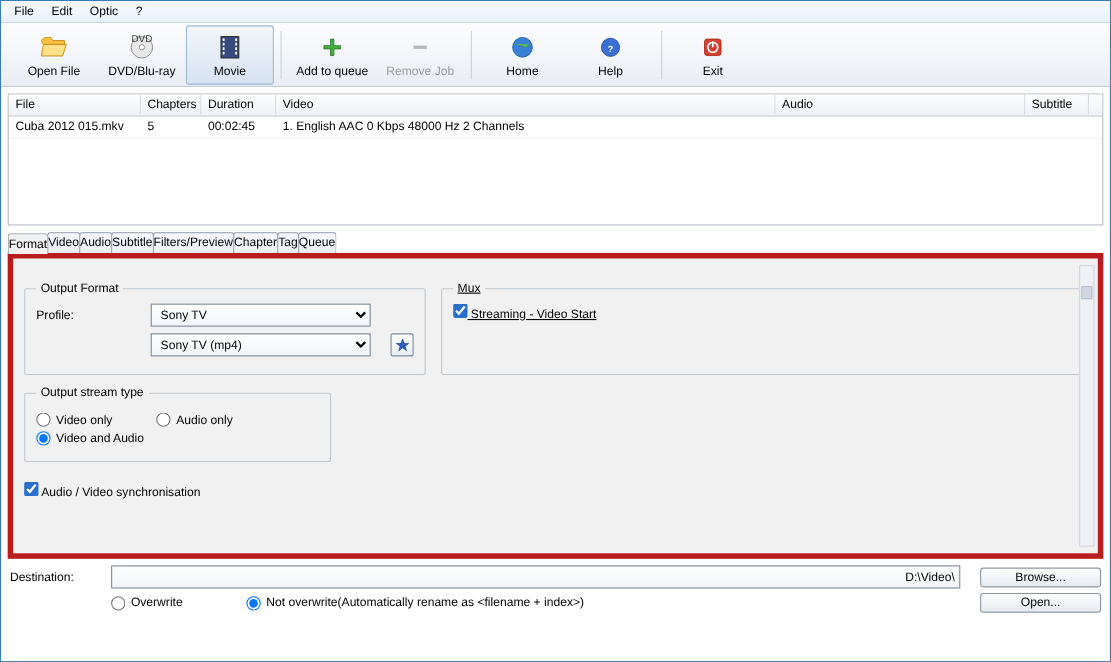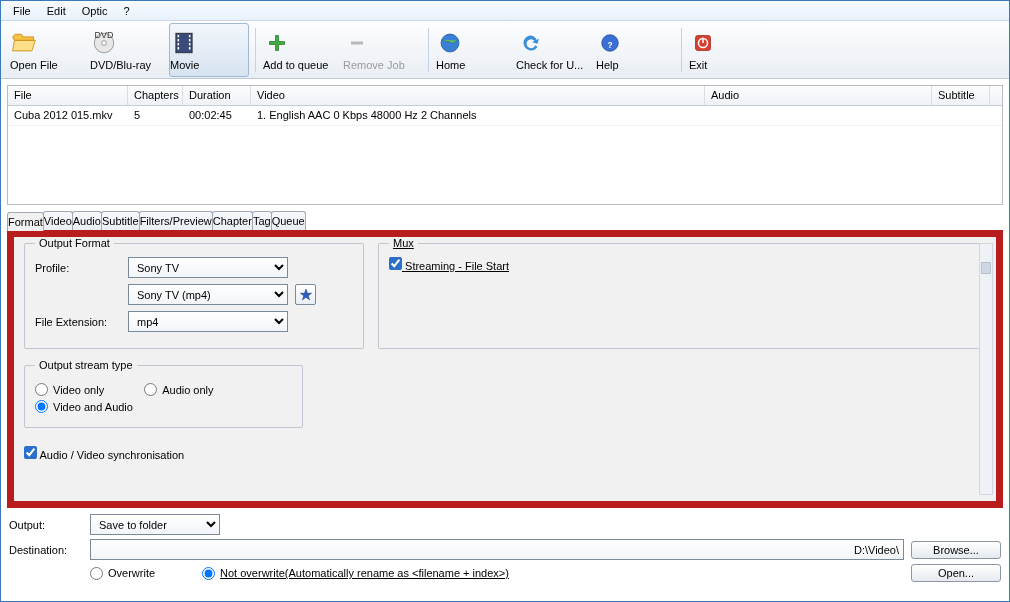--- a/index.html
+++ b/index.html
@@ -1,50 +1,50 @@
 <!DOCTYPE html>
 <html><head>
 <meta charset="utf-8">
 <style>
 * { box-sizing: border-box; margin: 0; padding: 0; font-family: Tahoma, "Segoe UI", sans-serif; font-size: 11px; }
 body { background: #fff; width: 1010px; height: 602px; overflow: hidden; border: 1px solid #3a7ab8; }
 .menubar { background: linear-gradient(#f7fbff,#e8f1fb); height: 20px; display: flex; align-items: center; padding: 0 4px; border-bottom: 1px solid #c7d7e9; }
 .menubar span { padding: 2px 8px; cursor: default; }
 .toolbar { background: linear-gradient(#fdfdfe,#e9eef4); height: 58px; display: flex; align-items: center; padding: 0 8px; border-bottom: 1px solid #bfcad6; gap: 0; }
-.tbtn { width: 80px; height: 54px; display: flex; flex-direction: column; justify-content: center; gap: 2px; border: 1px solid transparent; border-radius: 3px; cursor: default; }
+.tbtn { width: 80px; height: 54px; display: flex; flex-direction: column; align-items: center; justify-content: center; gap: 2px; border: 1px solid transparent; border-radius: 3px; cursor: default; }
 .tbtn.active { background: linear-gradient(#f2f6fb,#d7e3f1); border: 1px solid #9fb8d3; }
 .tbtn .ic { width: 28px; height: 28px; display:flex; align-items:center; justify-content:center; }
 .tbtn.disabled { color: #9a9a9a; }
 .tsep { width:1px; height:44px; background:#c6d2df; margin: 0 6px; }
 .file-table { margin: 6px 6px 0 6px; border: 1px solid #b6bdc5; height: 120px; background: #fff; }
 .ft-head { display:flex; background: linear-gradient(#fdfdfd,#eef2f6); border-bottom:1px solid #c5ccd3; height:20px; }
 .ft-head div { padding: 3px 6px; border-right:1px solid #d8dde3; white-space:nowrap; overflow:hidden; }
 .ft-row { display:flex; height:20px; border-bottom:1px solid #f1f1f1; }
 .ft-row div { padding: 3px 6px; white-space:nowrap; overflow:hidden; }
 .c-file{width:120px} .c-ch{width:55px} .c-dur{width:68px} .c-vid{width:454px} .c-aud{width:227px} .c-sub{width:58px}
 .tabs-wrap { margin: 6px 6px 0 6px; }
 .tabs { display:flex; position:relative; z-index:2; }
 .tab { padding: 3px 0; border:1px solid #9fa8b3; border-bottom:none; background: linear-gradient(#f7f9fc,#e9eef4); margin-right:-1px; border-radius: 3px 3px 0 0; cursor:default; }
 .tab.active { background:#f1f1f1; position:relative; top:1px; }
-.tab-panel { border:7px solid #b91c1c; background:#f1f1f1; padding: 0 10px; height: 278px; position: relative; }
+.tab-panel { border:5px solid #b91c1c; background:#f1f1f1; padding: 21px 10px; height: 278px; position: relative; }
 fieldset { border:1px solid #bfc6cf; border-radius:2px; padding: 8px 10px 10px 10px; margin-bottom:10px; }
 legend { padding: 0 4px; }
-.row { display:flex; align-items:center; margin-bottom:6px; gap:7px; }
+.row { display:flex; align-items:center; margin-bottom:6px; gap:18px; }
 .lbl { width: 86px; }
 select, input[type=text] { border:1px solid #7a8a9a; background: linear-gradient(#fff,#f2f5f8); height:21px; padding: 2px 4px; font-size:11px; }
-select { width: 160px; }
+select { width: 200px; }
 .star-btn { width:21px; height:21px; border:1px solid #7a8a9a; background:linear-gradient(#fff,#e9eef4); display:flex; align-items:center; justify-content:center; border-radius:2px; }
 .radio-row { display:flex; gap:40px; margin:4px 0; }
 .radio-row label, .chk label { display:flex; align-items:center; gap:5px; }
 input[type=radio],input[type=checkbox]{ width:13px; height:13px; }
 .scroll-ind { position:absolute; right:3px; top:6px; width:14px; bottom:6px; background:#eef1f5; border:1px solid #d0d6dd; }
 .scroll-ind .thumb { position:absolute; top:18px; left:1px; right:1px; height:12px; background:#cfd8e2; border:1px solid #b6c1cd; }
 .bottom { margin: 6px 8px 0 8px; }
 .bottom .row { margin-bottom:4px; }
-.btn { border:1px solid #8c97a3; background: linear-gradient(#fff,#e5eaf0); padding: 2px 0; width:90px; text-align:center; border-radius:3px; cursor:default; }
+.btn { border:1px solid #8c97a3; background: linear-gradient(#fff,#e5eaf0); padding: 2px 0; width:110px; text-align:center; border-radius:3px; cursor:default; }
 .dest-input { flex:1;text-align:right; }
 input[type=checkbox].bluechk { accent-color: #2a6fc9; }
 </style>
 </head>
 <body>
 
 <div class="menubar">
   <span>File</span>
   <span>Edit</span>
   <span>Optic</span>
@@ -106,28 +106,20 @@
   </div>
   <div class="tsep"></div>
   <div class="tbtn">
     <span class="ic">
       <svg width="26" height="26" viewBox="0 0 32 32">
           <circle cx="16" cy="16" r="11" fill="#3a7fd6" stroke="#1e5aa0"></circle>
           <path d="M8 12c3 3 6 1 9 3s5 0 7-2" fill="#5fbf5f" stroke="#2a7a2a" stroke-width="0.5"></path>
         </svg>
     </span>
     <span>Home</span>
-  </div>
-  <div class="tbtn">
-    <span class="ic">
-      <svg width="24" height="24" viewBox="0 0 32 32">
-          <path d="M16 6a10 10 0 0 1 9 6l3-2-2 7-7-2 3-2a6 6 0 1 0 1 6l3 2a10 10 0 1 1-10-15z" fill="#3a8fd6"></path>
-        </svg>
-    </span>
-    <span>Check for U...</span>
   </div>
   <div class="tbtn">
     <span class="ic">
       <svg width="24" height="24" viewBox="0 0 32 32">
           <circle cx="16" cy="16" r="11" fill="#3a6fd6" stroke="#1e4a90"></circle>
           <text x="16" y="22" font-size="16" text-anchor="middle" fill="#fff" font-weight="bold">?</text>
         </svg>
     </span>
     <span>Help</span>
   </div>
@@ -183,30 +175,26 @@
         </div>
         <div class="row">
           <span class="lbl"></span>
           <select><option>Sony TV (mp4)</option></select>
           <div class="star-btn">
             <svg width="14" height="14" viewBox="0 0 24 24">
                 <path d="M12 2l2.5 7h7l-5.7 4.2 2.2 7-6-4.5-6 4.5 2.2-7L2.5 9h7z" fill="#2a5fc0" stroke="#14388a"></path>
               </svg>
           </div>
         </div>
-        <div class="row">
-          <span class="lbl">File Extension:</span>
-          <select><option>mp4</option></select>
-        </div>
       </fieldset>
       <fieldset style="flex:1;text-decoration:underline;">
         <legend>Mux</legend>
         <label class="chk">
           <input type="checkbox" class="bluechk" checked="" style="">
-          <span>Streaming - File Start</span>
+          <span>Streaming - Video Start</span>
         </label>
       </fieldset>
     </div>
 
     <fieldset style="width:279px;">
       <legend>Output stream type</legend>
       <div class="radio-row">
         <label>
             <input type="radio" name="st" style="">
             <span>Video only</span>
@@ -232,33 +220,29 @@
     </div>
 
     <div class="scroll-ind">
         <div class="thumb"></div>
       </div>
   </div>
 </div>
 
 <div class="bottom">
   <div class="row">
-    <span style="width:74px;">Output:</span>
-    <select style="width:130px;"><option>Save to folder</option></select>
-  </div>
-  <div class="row">
     <span style="width:74px;">Destination:</span>
     <input type="text" class="dest-input" value="D:\Video\" style="">
     <div class="btn">Browse...</div>
   </div>
   <div class="row">
     <span style="width:74px;"></span>
     <label style="display:flex;align-items:center;gap:5px;margin-right:40px;">
       <input type="radio" name="ow" style="">
       <span>Overwrite</span>
     </label>
-    <label style="display:flex;align-items:center;gap:5px;flex:1;text-decoration:underline;">
+    <label style="display:flex;align-items:center;gap:5px;flex:1;">
       <input type="radio" name="ow" checked="" style="">
       <span>Not overwrite(Automatically rename as &lt;filename + index&gt;)</span>
     </label>
     <div class="btn">Open...</div>
   </div>
 </div>
 
 </body></html>

